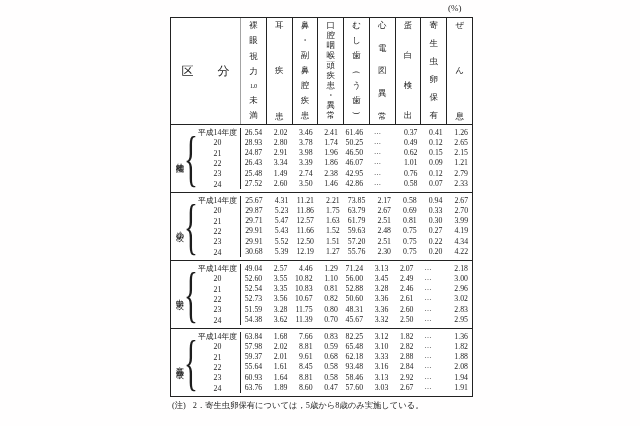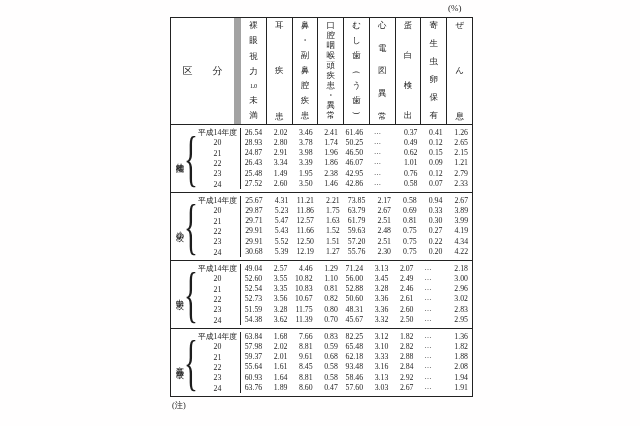--- a/index.html
+++ b/index.html
@@ -10,22 +10,22 @@
   .pct-label { position:absolute; top:3px; left:448px; font-size:9px; }
 
   .stat-table {
     position:absolute; left:170px; top:17px; width:303px; height:380px;
     border:1.6px solid #222; box-sizing:border-box;
     display:flex; flex-direction:column; background:#fff;
   }
   
   .thead { flex:none; height:106px; display:flex; border-bottom:1.6px solid #222; }
   .h-cat {
-    flex:none; width:70px; box-sizing:border-box; border-right:7px solid #a3a3a3;
-    display:flex; align-items:center; justify-content:center; font-size:10px;
+    flex:none; width:70px; box-sizing:border-box; border-right:1px solid #a3a3a3;
+    display:flex; align-items:center; justify-content:center; font-size:12px;
   }
   .h-cols { flex:1; display:flex; }
   .h-col {
     flex:1; box-sizing:border-box; border-right:1px solid #222;
     display:flex; flex-direction:column; align-items:center; justify-content:space-between;
     padding:3px 0 4px 0; font-size:8.5px;
   }
   .h-col:last-child { border-right:none; }
   .hchar { line-height:1; }
   .hchar.tcy { font-size:6.5px; letter-spacing:-0.5px; }
@@ -194,21 +194,21 @@
               <div class="val">46.07</div>
               <div class="val dots">…</div>
               <div class="val">1.01</div>
               <div class="val">0.09</div>
               <div class="val">1.21</div>
             </div>
             <div class="row">
               <div class="year">23</div>
               <div class="val">25.48</div>
               <div class="val">1.49</div>
-              <div class="val">1.95</div>
+              <div class="val">2.74</div>
               <div class="val">2.38</div>
               <div class="val">42.95</div>
               <div class="val dots">…</div>
               <div class="val">0.76</div>
               <div class="val">0.12</div>
               <div class="val">2.79</div>
             </div>
             <div class="row bold">
               <div class="year">24</div>
               <div class="val">27.52</div>
@@ -244,21 +244,21 @@
             <div class="row">
               <div class="year">20</div>
               <div class="val">29.87</div>
               <div class="val">5.23</div>
               <div class="val">11.86</div>
               <div class="val">1.75</div>
               <div class="val">63.79</div>
               <div class="val">2.67</div>
               <div class="val">0.69</div>
               <div class="val">0.33</div>
-              <div class="val">3.89</div>
+              <div class="val">2.70</div>
             </div>
             <div class="row">
               <div class="year">21</div>
               <div class="val">29.71</div>
               <div class="val">5.47</div>
               <div class="val">12.57</div>
               <div class="val">1.63</div>
               <div class="val">61.79</div>
               <div class="val">2.51</div>
               <div class="val">0.81</div>
@@ -462,16 +462,17 @@
               <div class="val">1.91</div>
             </div>
           </div>
         </div>
       </div>
   </div>
 
   <div class="notes">
     <div class="notes-label">(注)</div>
     <div>
+      <div class="note-line">2．寄生虫卵保有については，5歳から8歳のみ実施している。</div>
     </div>
   </div>
 
 </div>
 
 </body></html>

